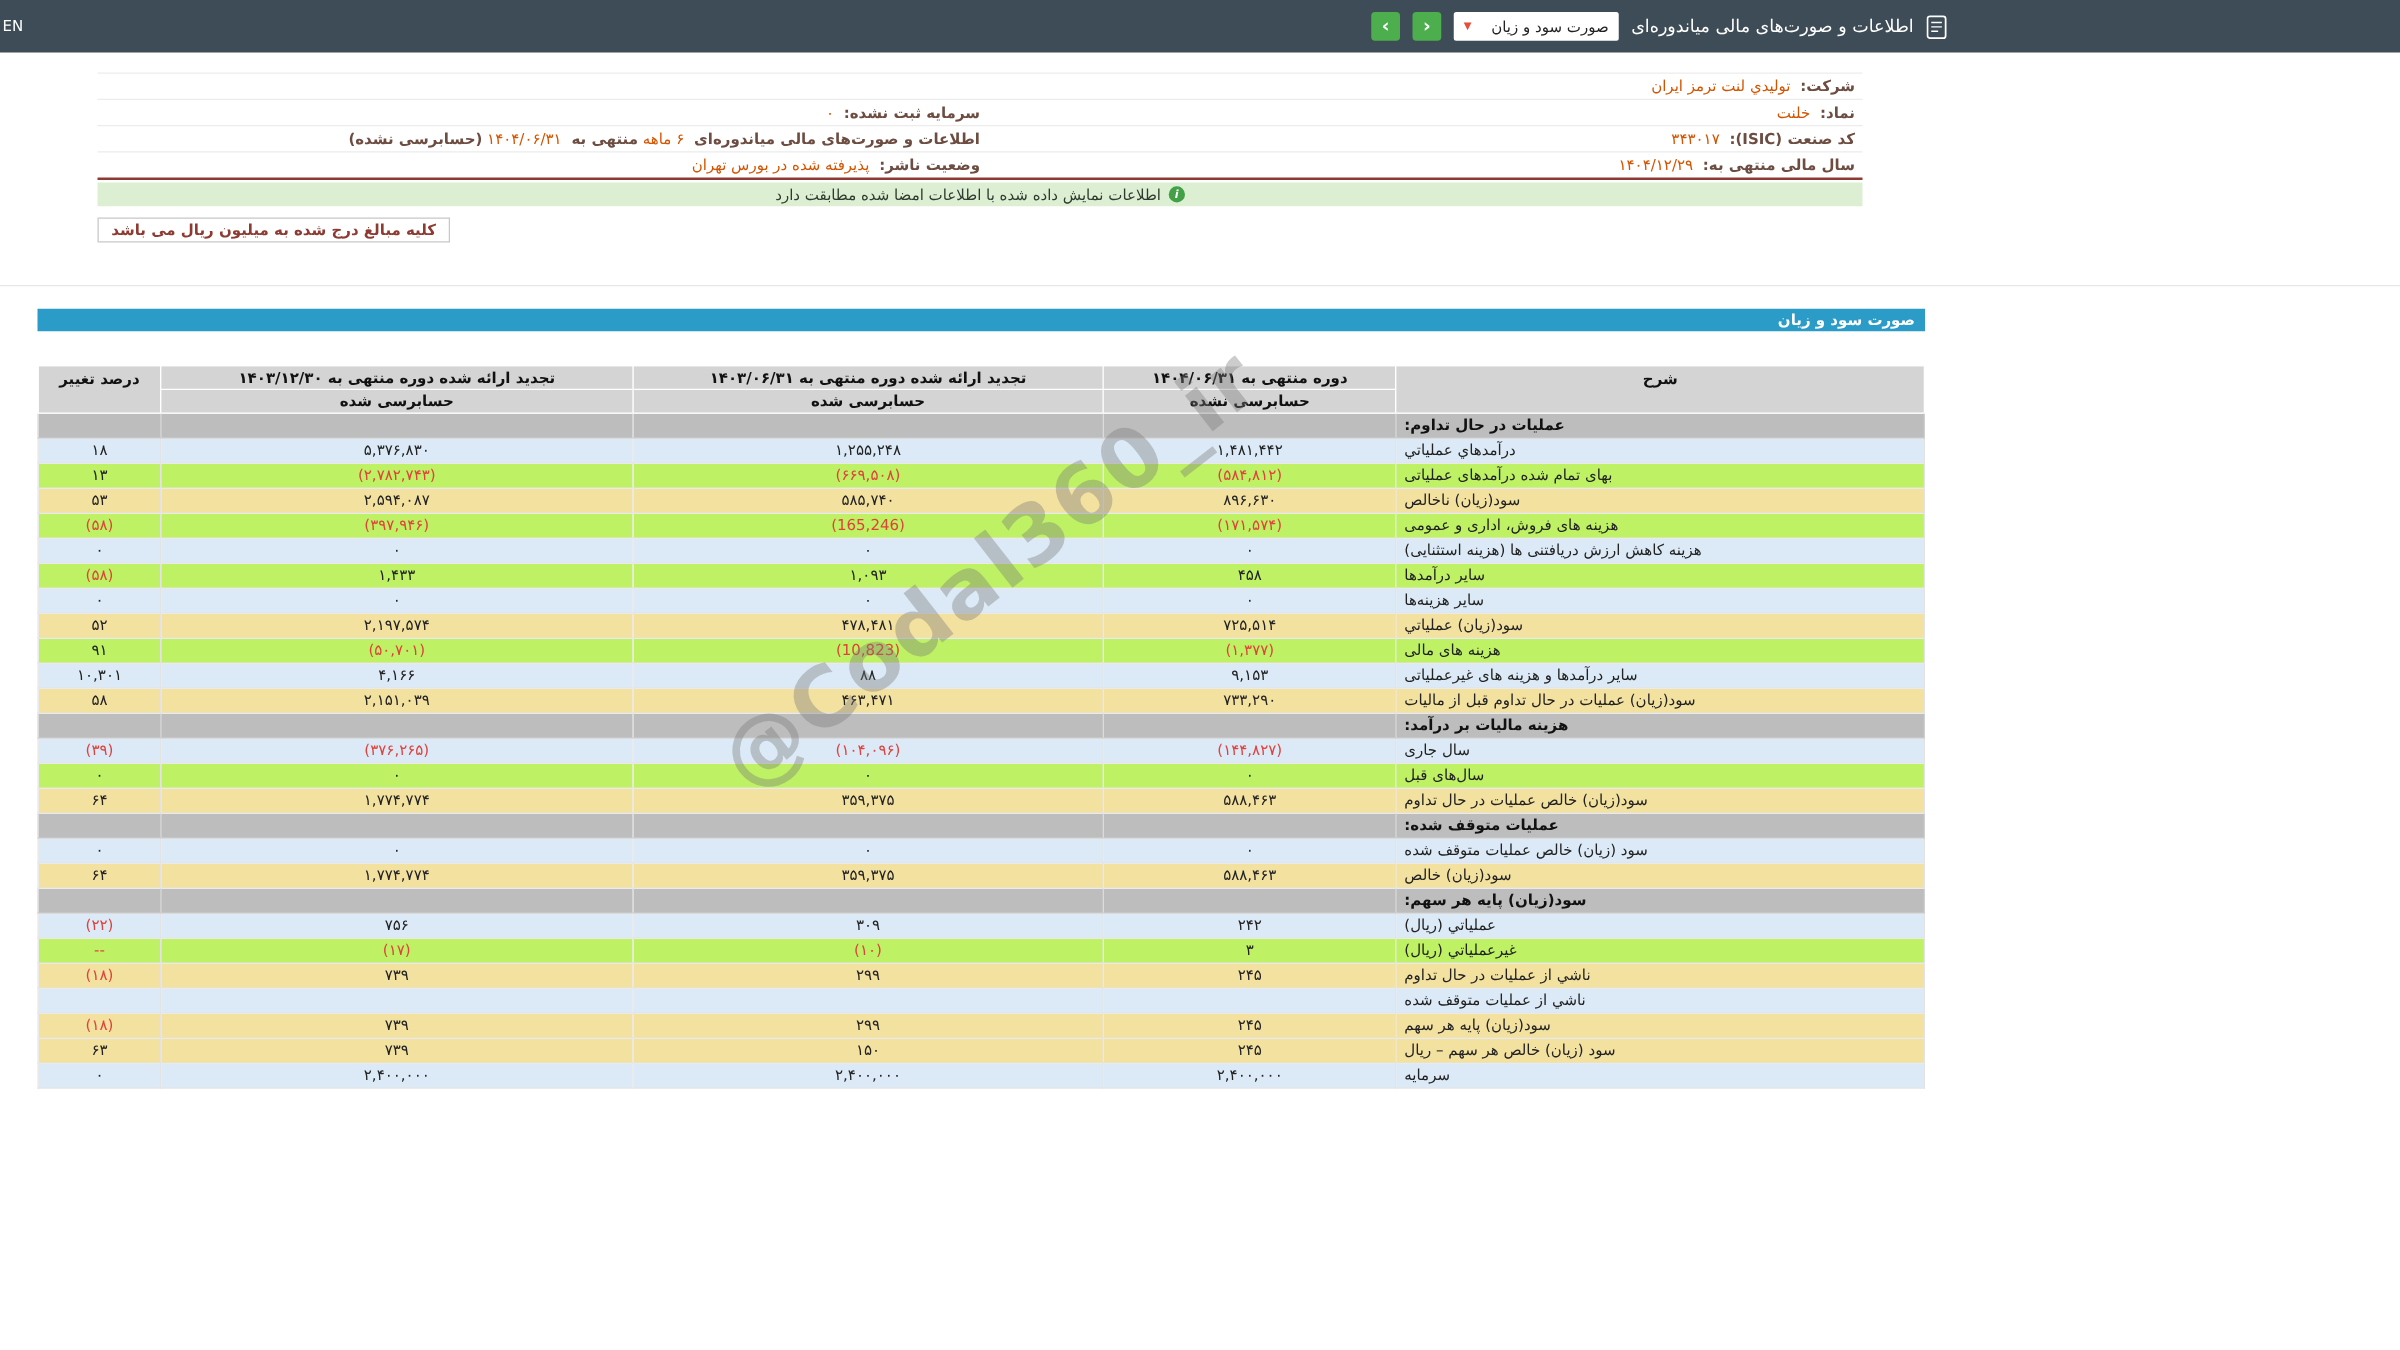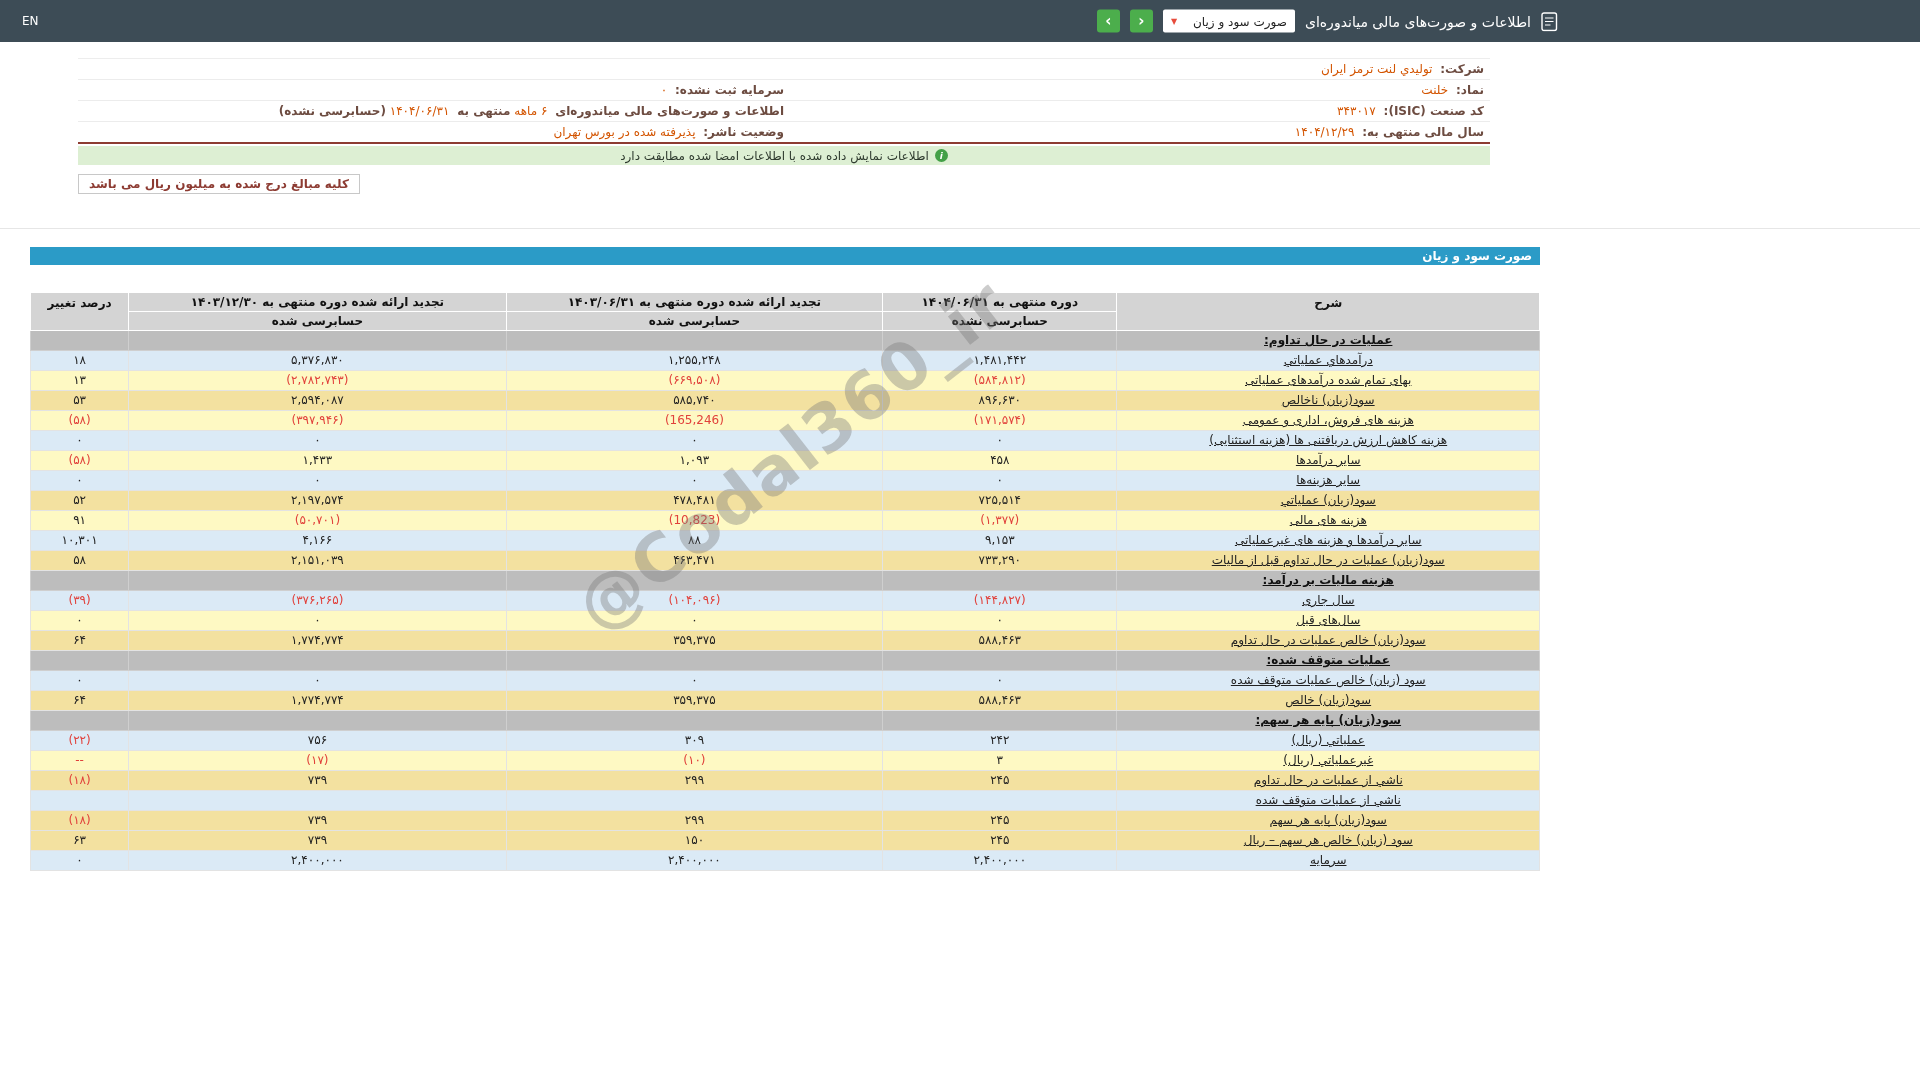--- a/index.html
+++ b/index.html
@@ -12,21 +12,21 @@
   body{background:#fff;font-family:"DejaVu Sans",sans-serif;direction:rtl;overflow:hidden;position:relative;}
 
   
   .topbar{height:42px;background:var(--topbar-bg);position:relative;}
   .topbar-cluster{position:absolute;right:362px;top:50%;transform:translateY(-50%);display:flex;align-items:center;gap:10px;}
   .topbar-title{color:#fff;font-size:14px;white-space:nowrap;}
   .report-icon{display:flex;align-items:center;}
   .report-select{background:#fff;border-radius:2px;height:23px;min-width:132px;display:flex;align-items:center;justify-content:space-between;padding:0 8px;gap:8px;font-size:12px;color:#222;cursor:pointer;}
   .caret{color:#e74c3c;font-size:8px;line-height:1;}
   .nav-btn{background:var(--nav-green);border:none;border-radius:3px;width:23px;height:23px;color:#fff;font-weight:bold;font-size:15px;line-height:1;display:flex;align-items:center;justify-content:center;cursor:pointer;font-family:"DejaVu Sans",sans-serif;}
-  .lang{position:absolute;left:22px;top:50%;transform:translateY(-50%);color:#fff;font-size:12px;text-decoration:none;cursor:pointer;}
+  .lang{position:absolute;left:2px;top:50%;transform:translateY(-50%);color:#fff;font-size:12px;text-decoration:none;cursor:pointer;}
 
   
   .company-info{margin:16px 430px 0 78px;border-top:1px solid #ededed;border-bottom:2px solid var(--maroon-line);font-size:12px;}
   .info-row{display:flex;border-bottom:1px solid #ececec;padding:3px 6px;min-height:19px;align-items:center;}
   .info-row:last-child{border-bottom:none;}
   .half{width:50%;white-space:nowrap;}
   .lbl{color:var(--label-brown);font-weight:bold;}
   .val{color:var(--value-orange);margin-right:4px;}
   .val[data-interactable="true"]{cursor:pointer;}
 
@@ -42,22 +42,22 @@
 
   
   .statement{margin:18px 380px 0 30px;position:relative;}
   .blue-bar{height:18px;background:var(--accent-blue);color:#fff;font-weight:bold;font-size:12px;display:flex;align-items:center;padding:0 8px;}
   .units-row{height:23px;border:1px solid #e4e4e4;border-top:none;background:#fff;display:flex;align-items:center;padding:0 8px;font-size:12px;font-weight:bold;color:#111;}
 
   table.fin-table{width:100%;border-collapse:collapse;table-layout:fixed;font-size:12px;margin-top:27px;}
   .fin-table th{background:var(--header-gray);border:1px solid #fff;font-weight:bold;color:#111;padding:2px 6px;height:19px;text-align:center;font-size:12px;}
   .fin-table th.span2{vertical-align:top;padding-top:3px;}
   .fin-table td{border:1px solid #e3e3e3;padding:2px 6px;height:15px;line-height:15px;color:#222;text-align:center;white-space:nowrap;overflow:hidden;}
-  .fin-table td.desc{text-align:center;text-decoration:underline;}
-  tr.row-white td{background:#fef9c3;}
+  .fin-table td.desc{text-align:left;}
+  tr.row-white td{background:#bef264;}
   tr.row-blue td{background:var(--alt-row-blue);}
   tr.row-yellow td{background:var(--highlight-yellow);}
   tr.row-section td{background:var(--section-gray);font-weight:bold;color:#111;border-color:#cfcfcf;}
   td.neg{color:var(--negative-red);}
 
   .watermark{position:absolute;left:500px;top:170px;font-size:66px;font-weight:bold;color:rgba(120,120,120,0.38);transform:rotate(-38deg);direction:ltr;unicode-bidi:bidi-override;pointer-events:none;z-index:10;letter-spacing:2px;white-space:nowrap;}
 </style>
 </head>
 <body>
 

